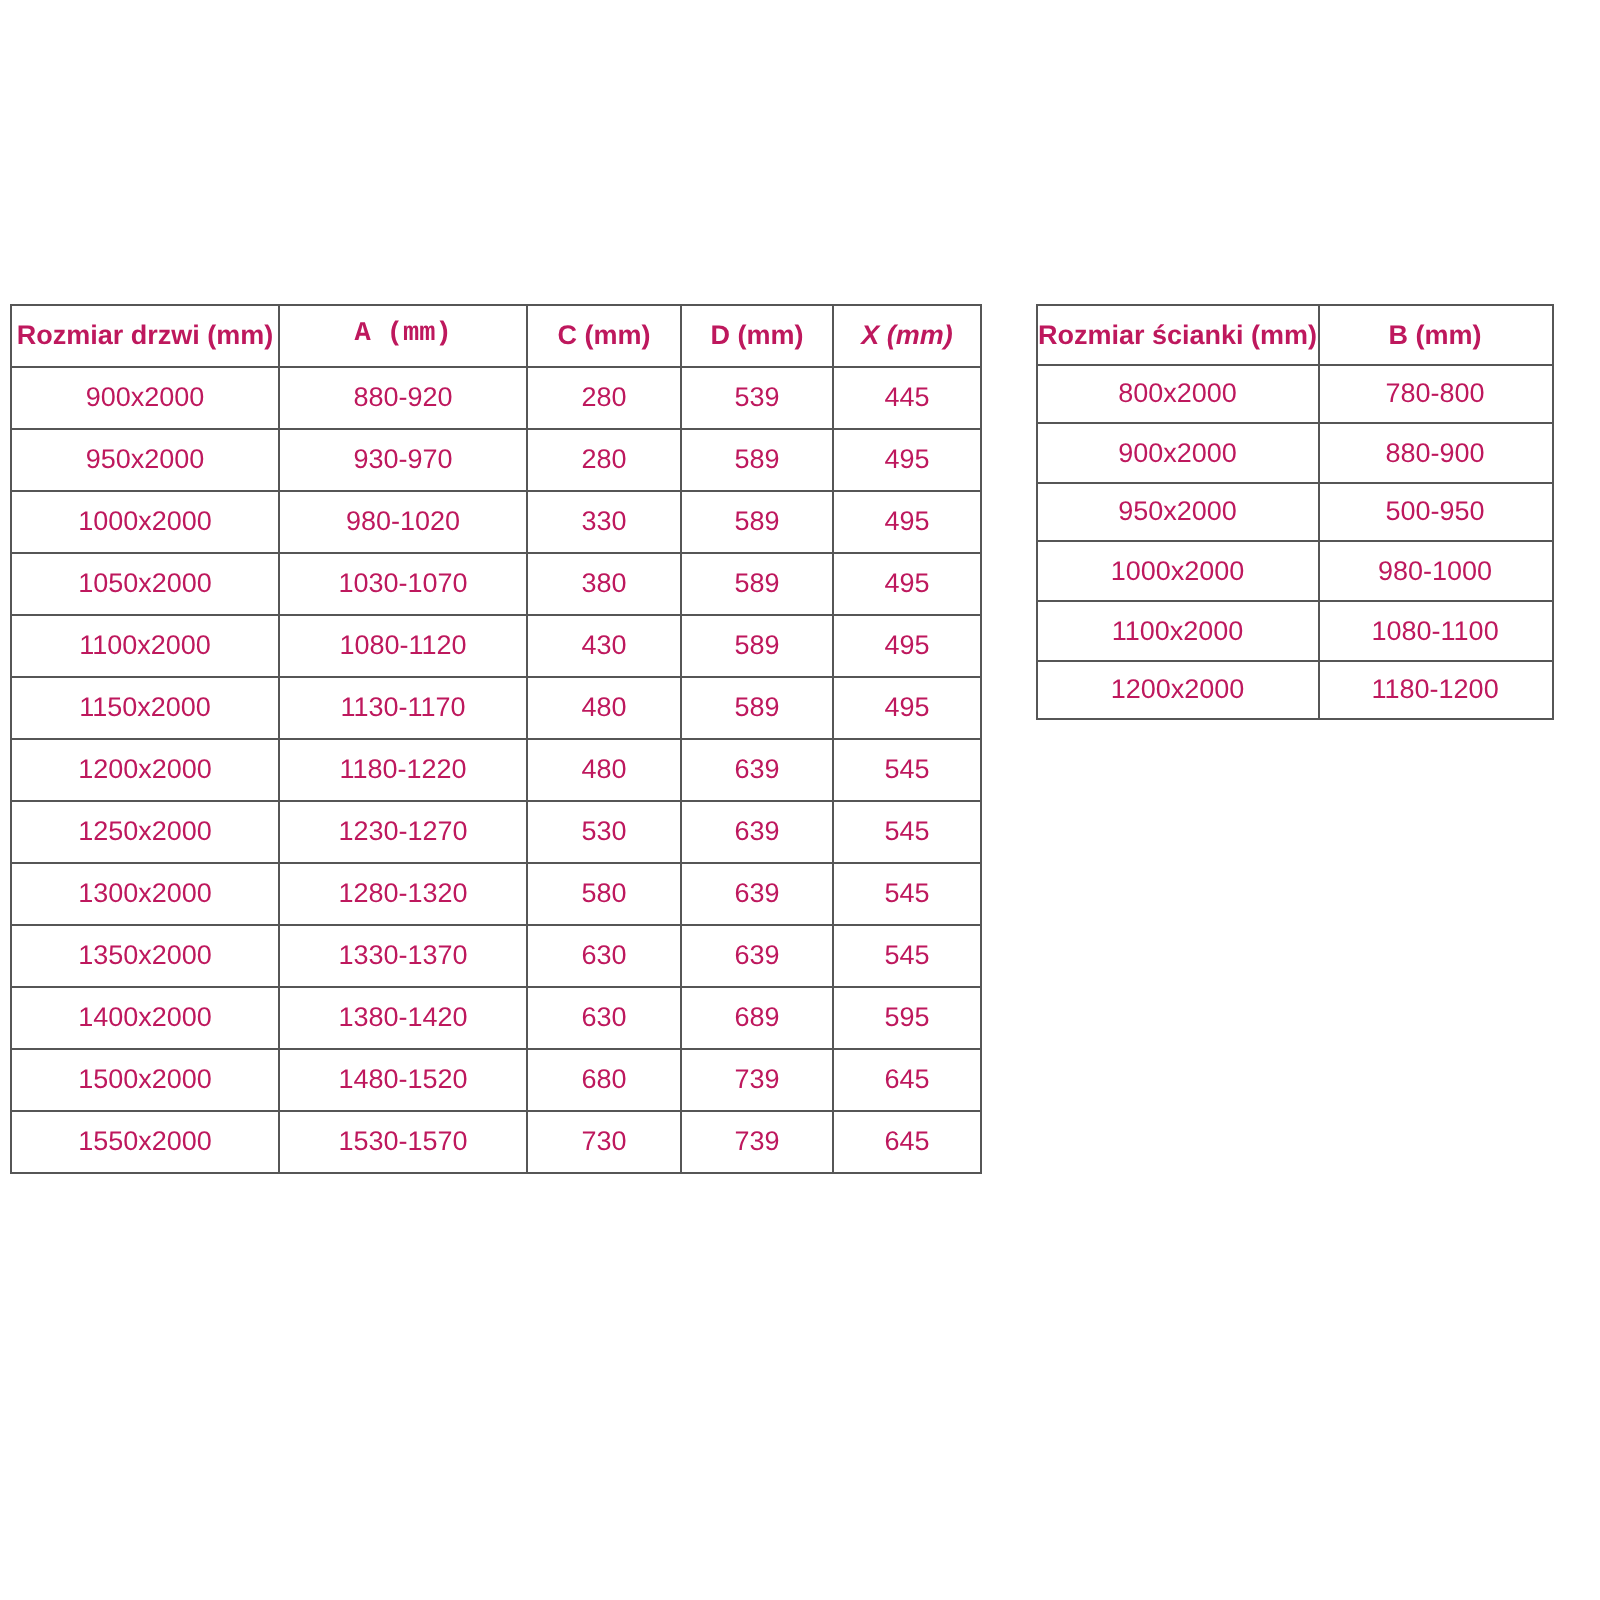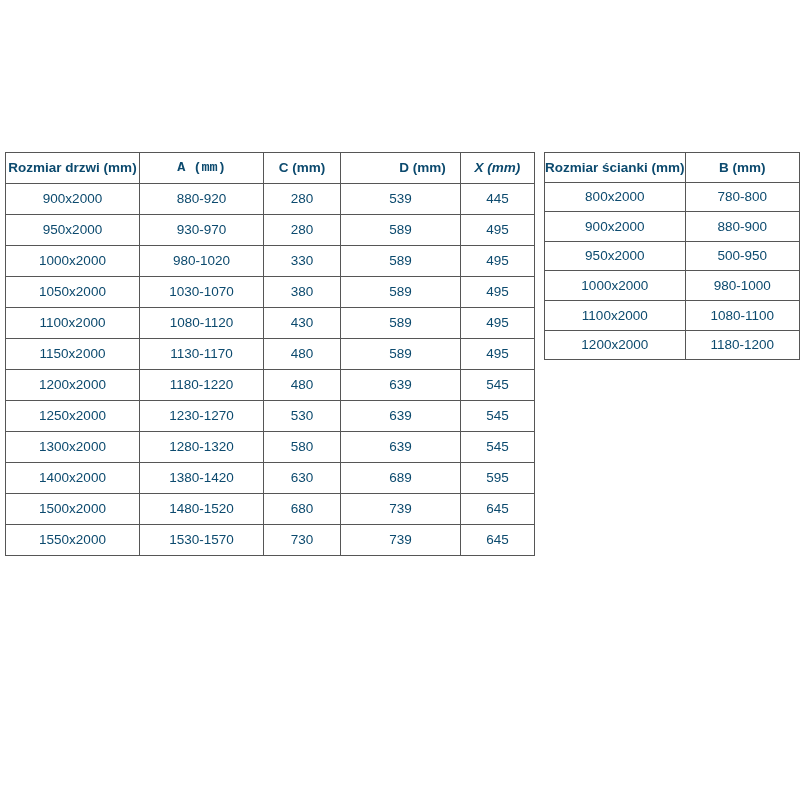--- a/index.html
+++ b/index.html
@@ -6,21 +6,21 @@
     margin: 0;
     padding: 0;
     background: #ffffff;
   }
   .sheet {
     position: relative;
     width: 800px;
     height: 800px;
     background: #ffffff;
     font-family: "Liberation Sans", sans-serif;
-    color: #0c4a6e;
+    color: #be185d;
   }
   table {
     position: absolute;
     border-collapse: collapse;
     table-layout: fixed;
   }
   th, td {
     border: 1px solid #565656;
     text-align: center;
     vertical-align: middle;
@@ -32,25 +32,25 @@
   }
   th { font-weight: bold; }
   td { font-weight: normal; }
 
   
   #doors-table { left: 5px; top: 152px; }
   #doors-table tr { height: 31px; }
   #doors-table th:nth-child(1) { width: 133px; }
   #doors-table th:nth-child(2) { width: 123px; font-family: Liberation Mono, monospace; }
   #doors-table th:nth-child(3) { width: 76px; }
-  #doors-table th:nth-child(4) { width: 75px; padding-left: 44px; }
+  #doors-table th:nth-child(4) { width: 75px; }
   #doors-table th:nth-child(5) { width: 73px; font-style: italic; }
 
   
-  #walls-table { left: 544px; top: 152px; }
+  #walls-table { left: 518px; top: 152px; }
   #walls-table tr { height: 29.6px; }
   #walls-table th:nth-child(1) { width: 136px; }
   #walls-table th:nth-child(2) { width: 116px; }
 </style>
 </head>
 <body>
 
 <div class="sheet">
   <table id="doors-table">
     <thead>
@@ -120,20 +120,27 @@
           <td>545</td>
         </tr>
         <tr>
           <td>1300x2000</td>
           <td>1280-1320</td>
           <td>580</td>
           <td>639</td>
           <td>545</td>
         </tr>
         <tr>
+          <td>1350x2000</td>
+          <td>1330-1370</td>
+          <td>630</td>
+          <td>639</td>
+          <td>545</td>
+        </tr>
+        <tr>
           <td>1400x2000</td>
           <td>1380-1420</td>
           <td>630</td>
           <td>689</td>
           <td>595</td>
         </tr>
         <tr>
           <td>1500x2000</td>
           <td>1480-1520</td>
           <td>680</td>

